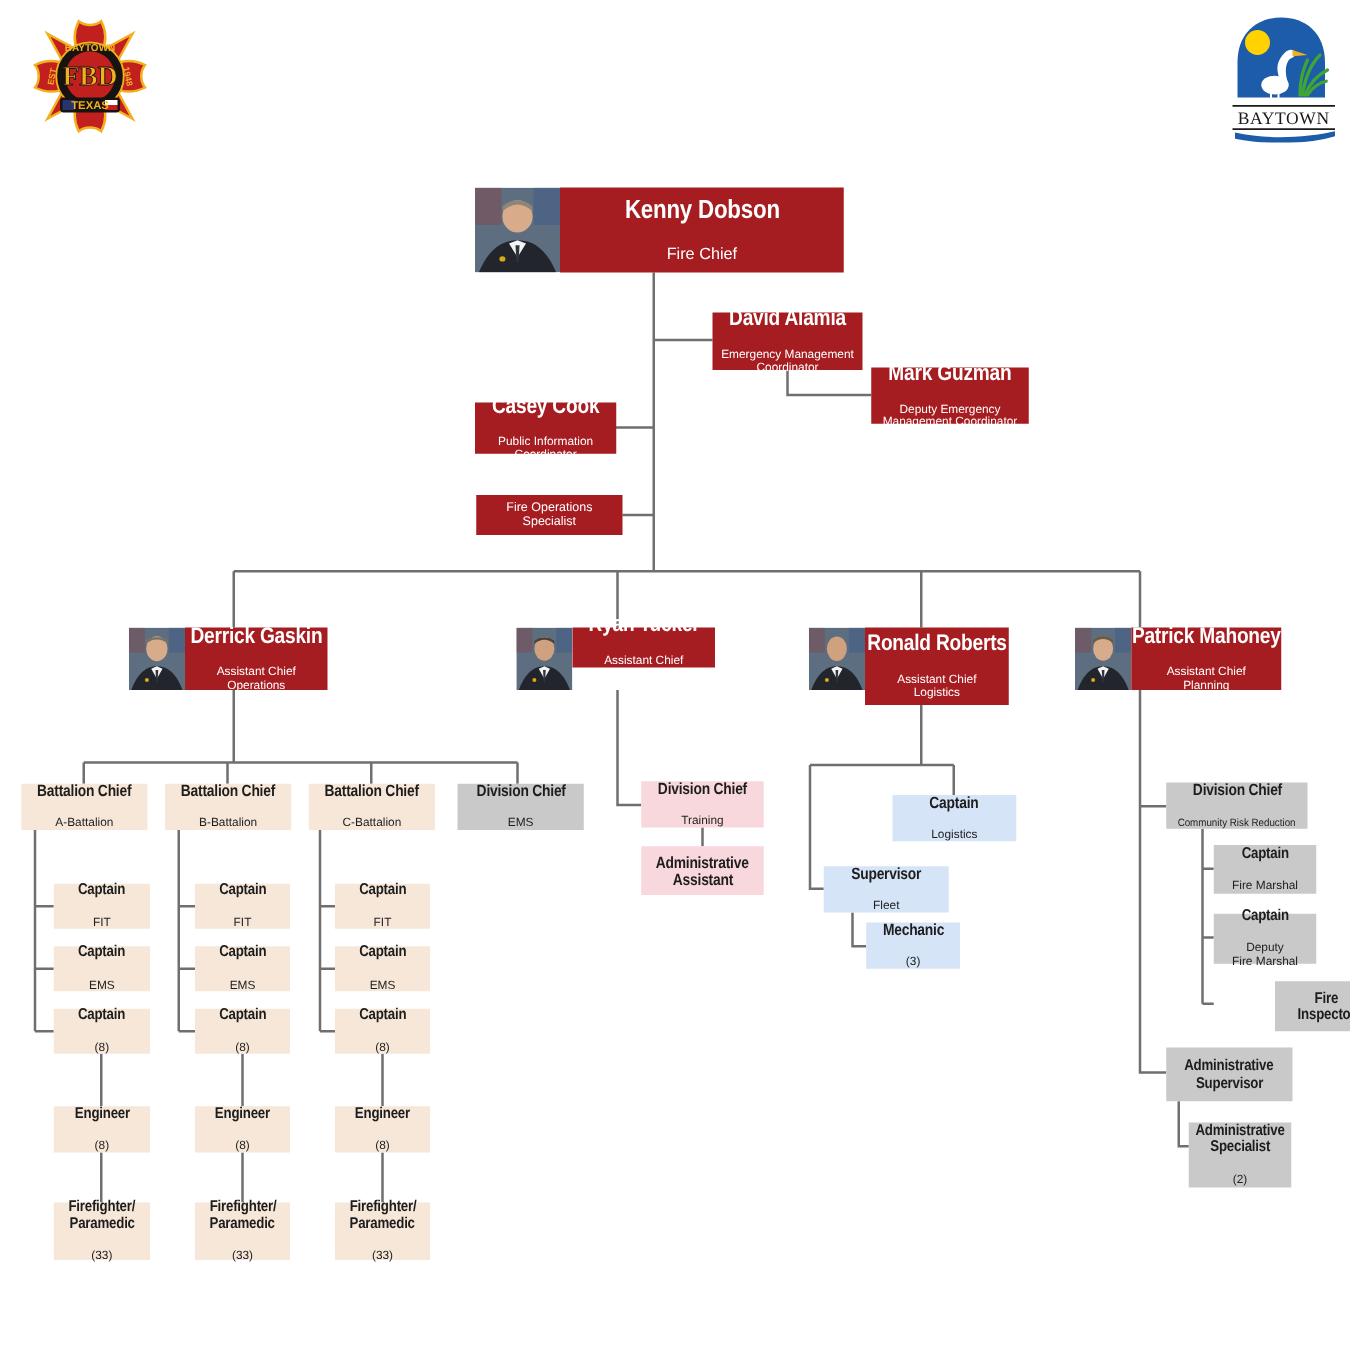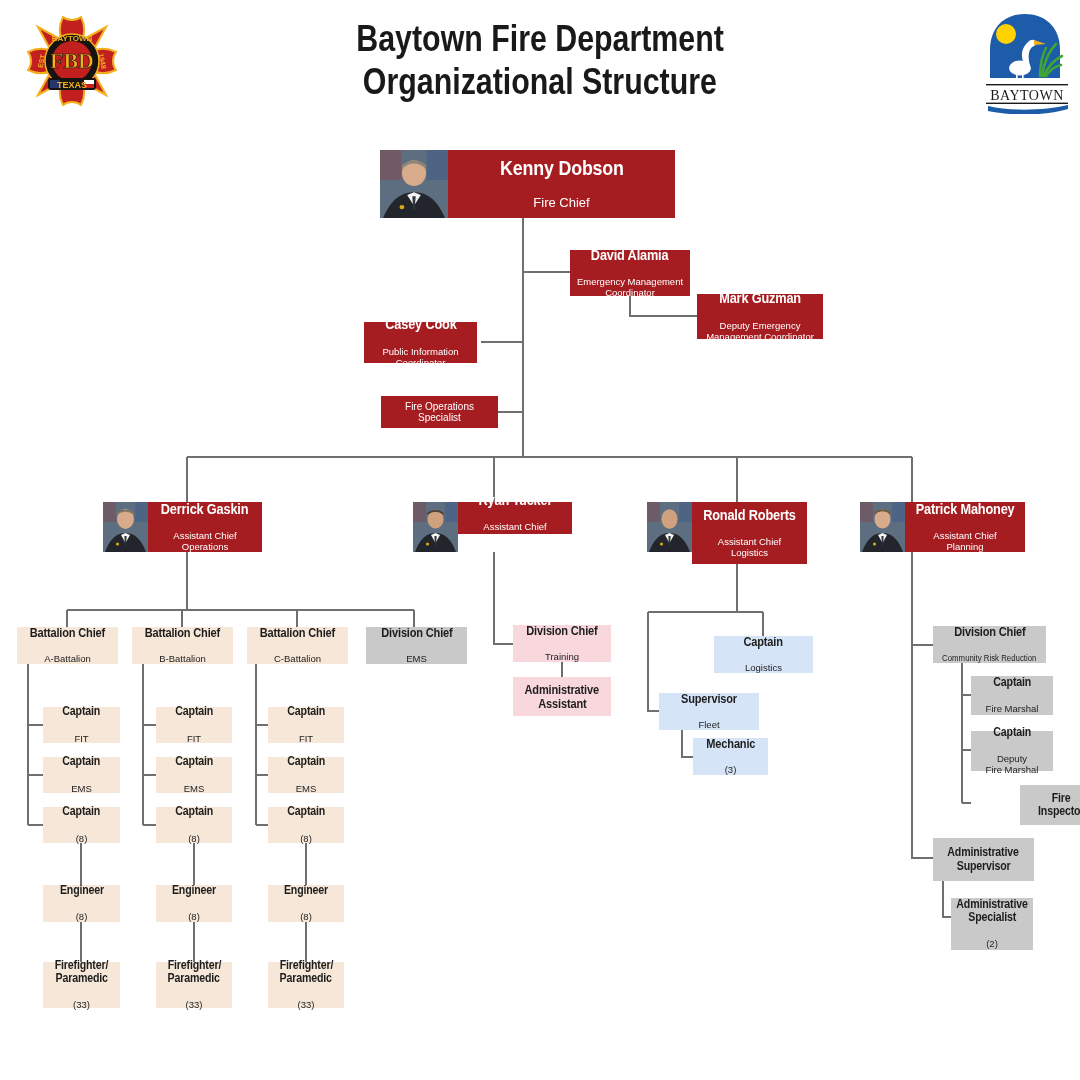--- a/index.html
+++ b/index.html
@@ -10,21 +10,21 @@
         align-items:center;text-align:center;box-sizing:border-box;line-height:1.12;gap:14px;}
   .red{background:#A61D21;color:#ffffff;}
   .cream{background:#F6E7D8;color:#1d1d1d;}
   .gray{background:#C9C9C9;color:#1d1d1d;}
   .pink{background:#F8D8DC;color:#1d1d1d;}
   .blue{background:#D6E4F8;color:#1d1d1d;}
   .c{display:inline-block;transform:scaleX(0.85);transform-origin:50% 50%;white-space:nowrap;}
   .t1{font-weight:700;letter-spacing:-0.2px;line-height:1.05;}
   .t2{font-weight:400;line-height:1.15;}
   .name-xl{font-size:21px;}
-  .name-md{font-size:15px;}
+  .name-md{font-size:18px;}
   .sub-md{font-size:13px;margin-top:3px;}
   .sub-sm{font-size:9.5px;margin-top:1px;}
   .sub-xs{font-size:8.5px;margin-top:1px;}
   .hd{font-size:13px;}
   .hd-sm{font-size:12.5px;}
   .photo{position:absolute;overflow:hidden;}
   .photo svg{display:block;width:100%;height:100%;}
   .title{position:absolute;left:0;right:0;top:18px;text-align:center;color:#191919;
          font-weight:700;font-size:37px;line-height:1.16;}
   .title .c{transform:scaleX(0.82);}
@@ -69,24 +69,20 @@
           <rect x="-24" y="17" width="48" height="12" rx="3" fill="#161310"></rect>
           <rect x="-22" y="19" width="10" height="8" fill="#27356b"></rect>
           <rect x="12" y="19" width="10" height="4" fill="#ffffff"></rect>
           <rect x="12" y="23" width="10" height="4" fill="#C2201F"></rect>
           <text x="0" y="26.5" font-size="9" font-weight="bold" fill="#F2B01E" text-anchor="middle" font-family="Liberation Sans, sans-serif">TEXAS</text>
         </g>
       </g>
     </svg>
   </div>
 
-  <div class="title">
-    <div><span class="c">Baytown Fire Department</span></div>
-    <div><span class="c">Organizational Structure</span></div>
-  </div>
 
   <div class="logo" style="left:984px;top:8px;width:88px;height:106px">
     <svg viewBox="0 0 88 106" width="88" height="106">
       <path d="M6,70 L6,42 C6,18 22,6 41,6 C60,6 76,18 76,42 L76,70 Z" fill="#1D5CA8"></path>
       <circle cx="22" cy="26" r="10" fill="#FFD200"></circle>
       <g stroke="#3FA535" stroke-width="2.6" fill="none" stroke-linecap="round">
         <path d="M58,68 C60,54 64,44 72,36"></path>
         <path d="M60,68 C64,58 70,52 78,48"></path>
         <path d="M56,68 C56,56 58,48 62,40"></path>
         <path d="M62,68 C66,62 72,58 77,57"></path>
@@ -133,21 +129,21 @@
         <div>Coordinator</div>
       </div>
   </div>
   <div class="node red" style="left:697px;top:294px;width:126px;height:45px">
     <div class="t1 name-md"><span class="c">Mark Guzman</span></div>
     <div class="t2 sub-sm">
         <div>Deputy Emergency</div>
         <div>Management Coordinator</div>
       </div>
   </div>
-  <div class="node red" style="left:364px;top:322px;width:113px;height:41px">
+  <div class="node red" style="left:380px;top:322px;width:113px;height:41px">
     <div class="t1 name-md"><span class="c">Casey Cook</span></div>
     <div class="t2 sub-sm">
         <div>Public Information</div>
         <div>Coordinator</div>
       </div>
   </div>
   <div class="node red" style="left:381px;top:396px;width:117px;height:32px">
     <div class="t2" style="font-size:10px">
         <div>Fire Operations</div>
         <div>Specialist</div>

